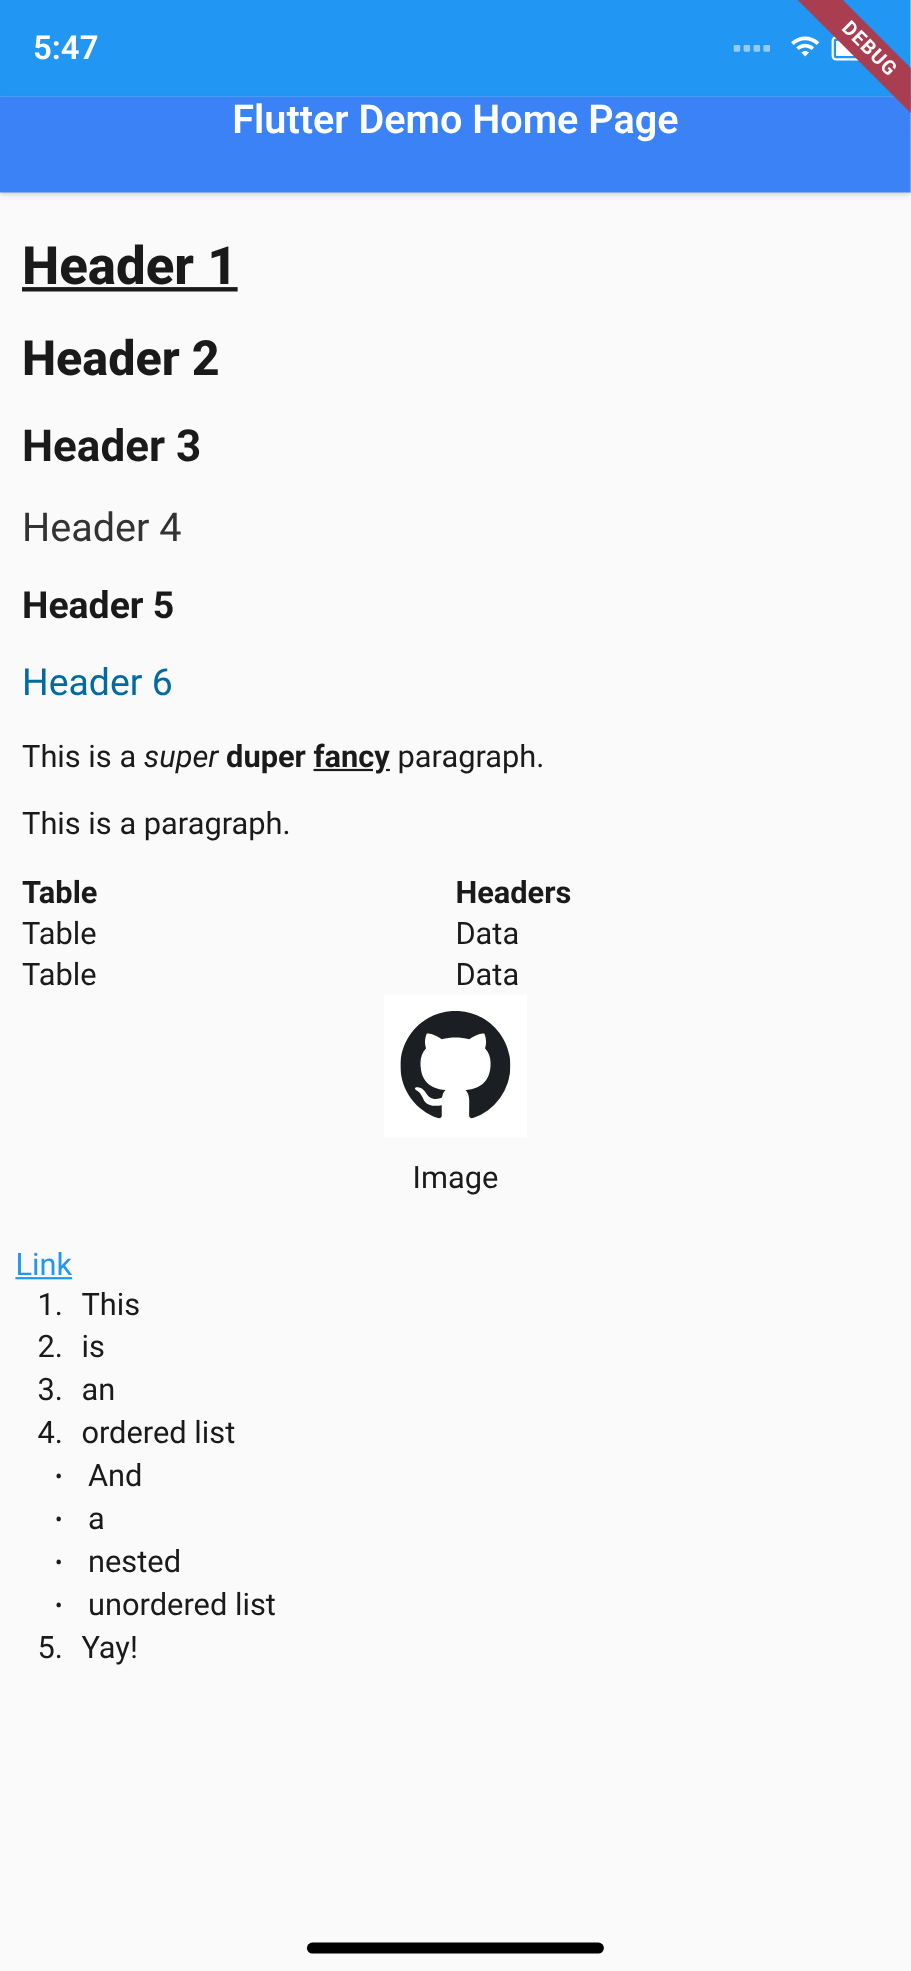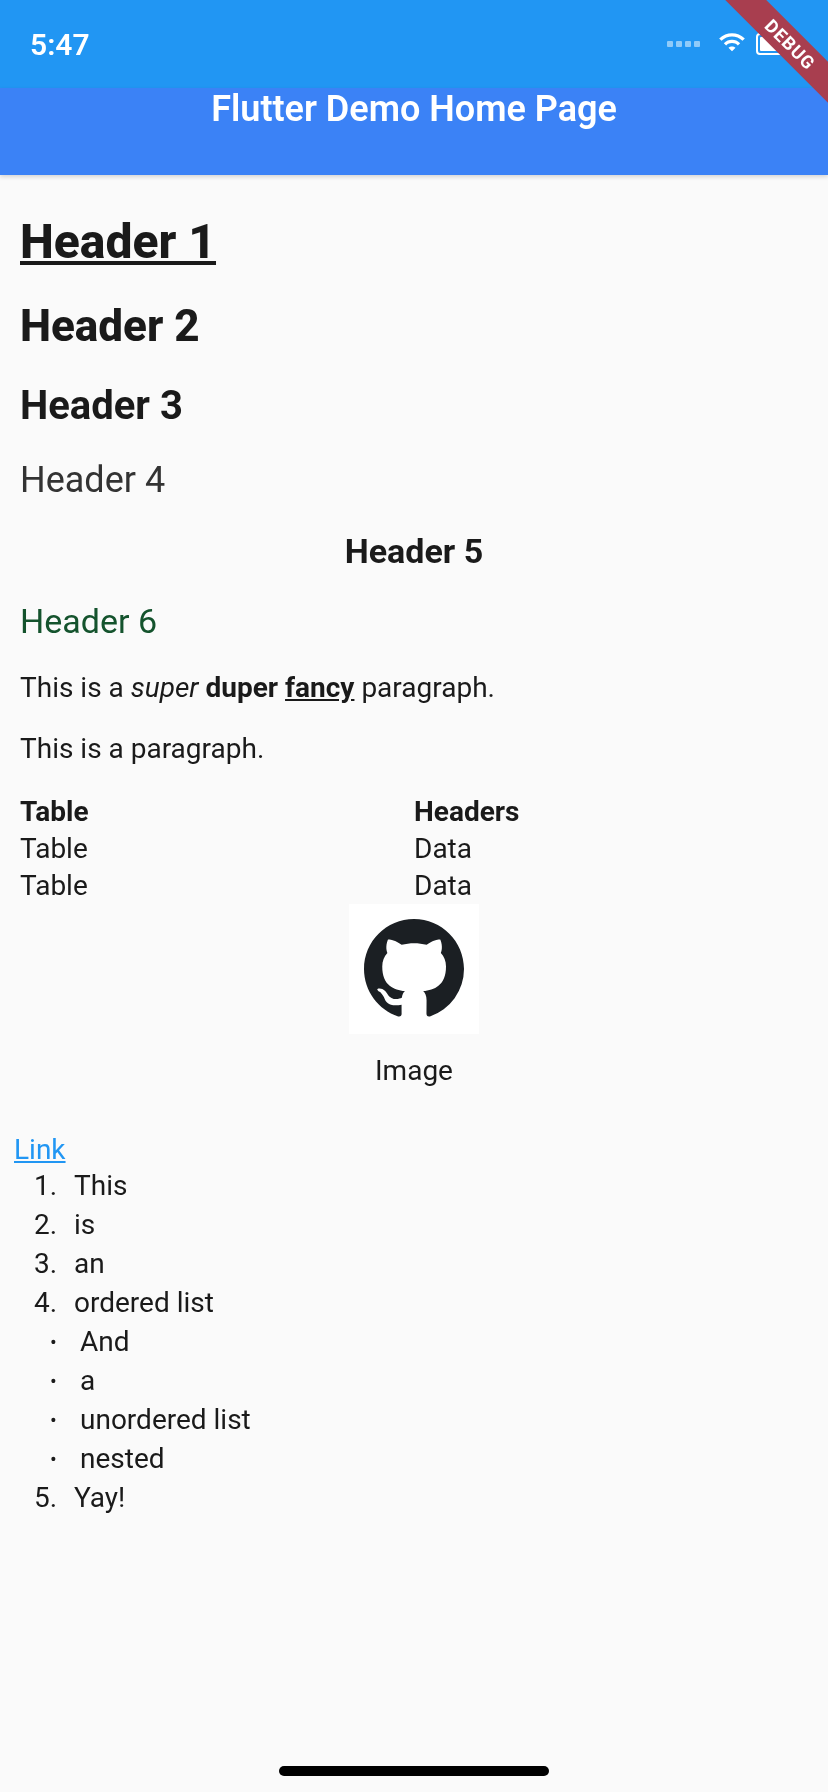--- a/index.html
+++ b/index.html
@@ -127,26 +127,25 @@
       font-size: 36px;
       font-weight: 400;
       color: #333;
       margin-bottom: 30px;
     }
     .h5 {
       font-size: 34px;
       font-weight: 700;
       color: #1a1a1a;
       margin-bottom: 30px;
-      text-align: center;
     }
     .h6 {
       font-size: 34px;
       font-weight: 400;
-      color: #14532d;
+      color: #0369a1;
       margin-bottom: 30px;
     }
     .paragraph {
       font-size: 28px;
       color: #1a1a1a;
       margin-bottom: 28px;
     }
     .italic {
       font-style: italic;
     }
@@ -326,24 +325,24 @@
       </li>
   </ol>
   <ul class="unordered-list">
     <li>
         <span>And</span>
       </li>
     <li>
         <span>a</span>
       </li>
     <li>
+        <span>nested</span>
+      </li>
+    <li>
         <span>unordered list</span>
-      </li>
-    <li>
-        <span>nested</span>
       </li>
   </ul>
   <ol class="ordered-list" style="counter-reset: ol 4;">
     <li>
         <span>Yay!</span>
       </li>
   </ol>
 </div>
 
 <div class="home-indicator"></div>

